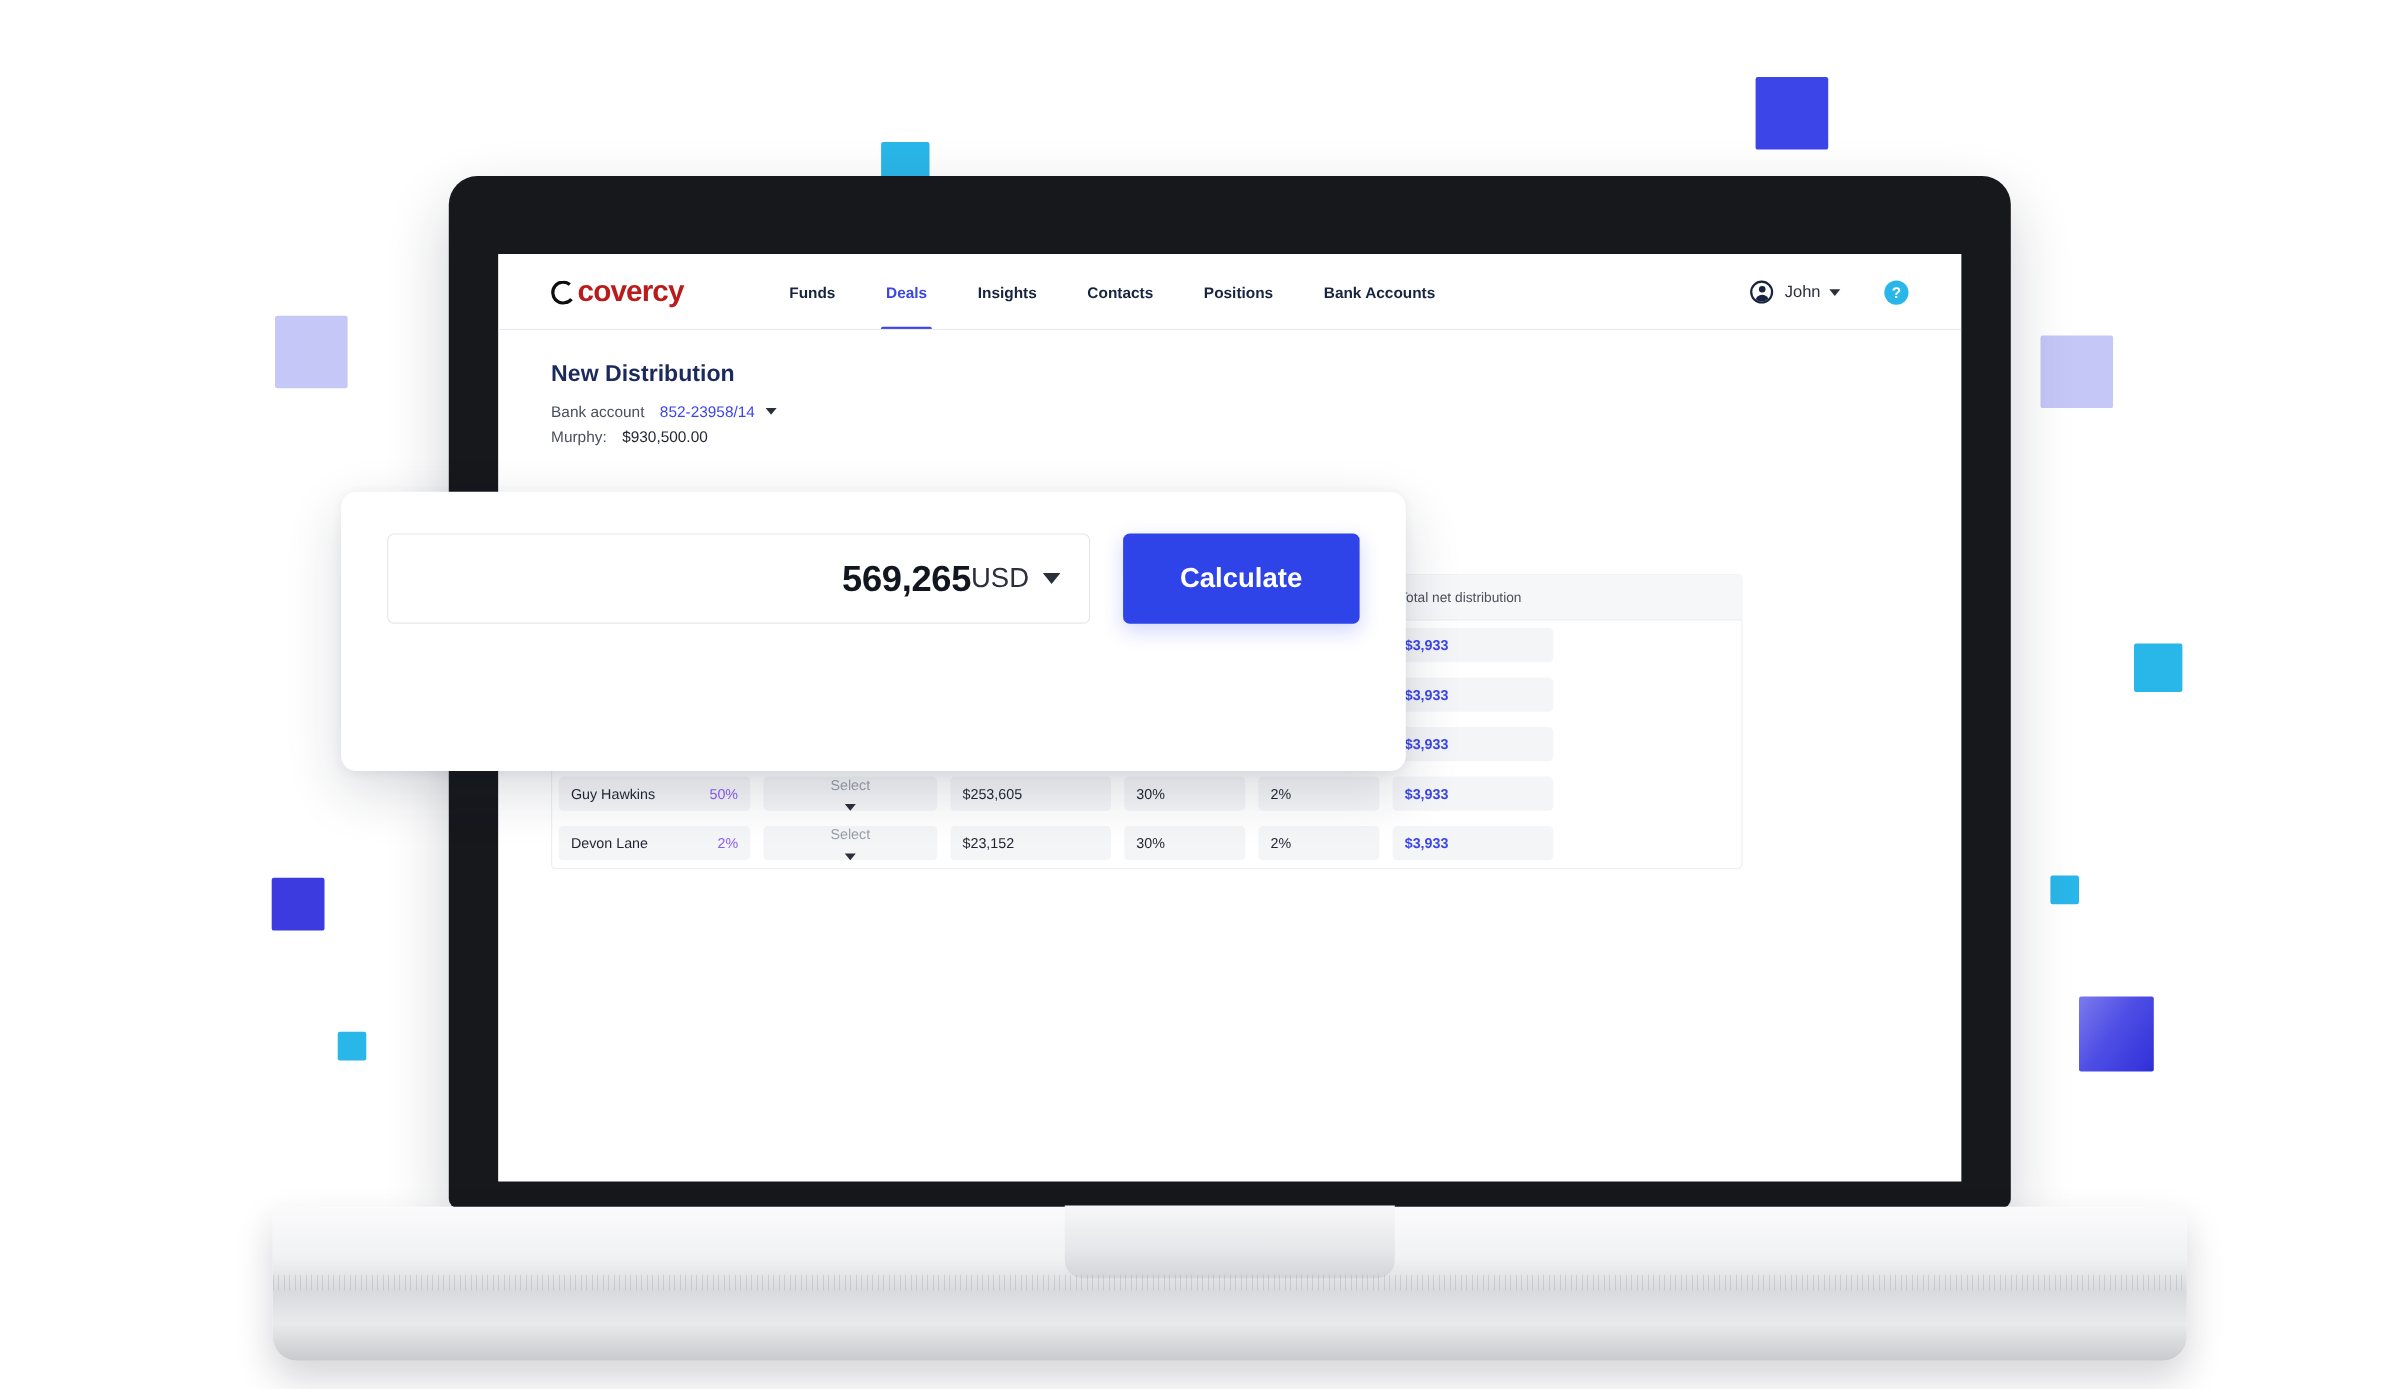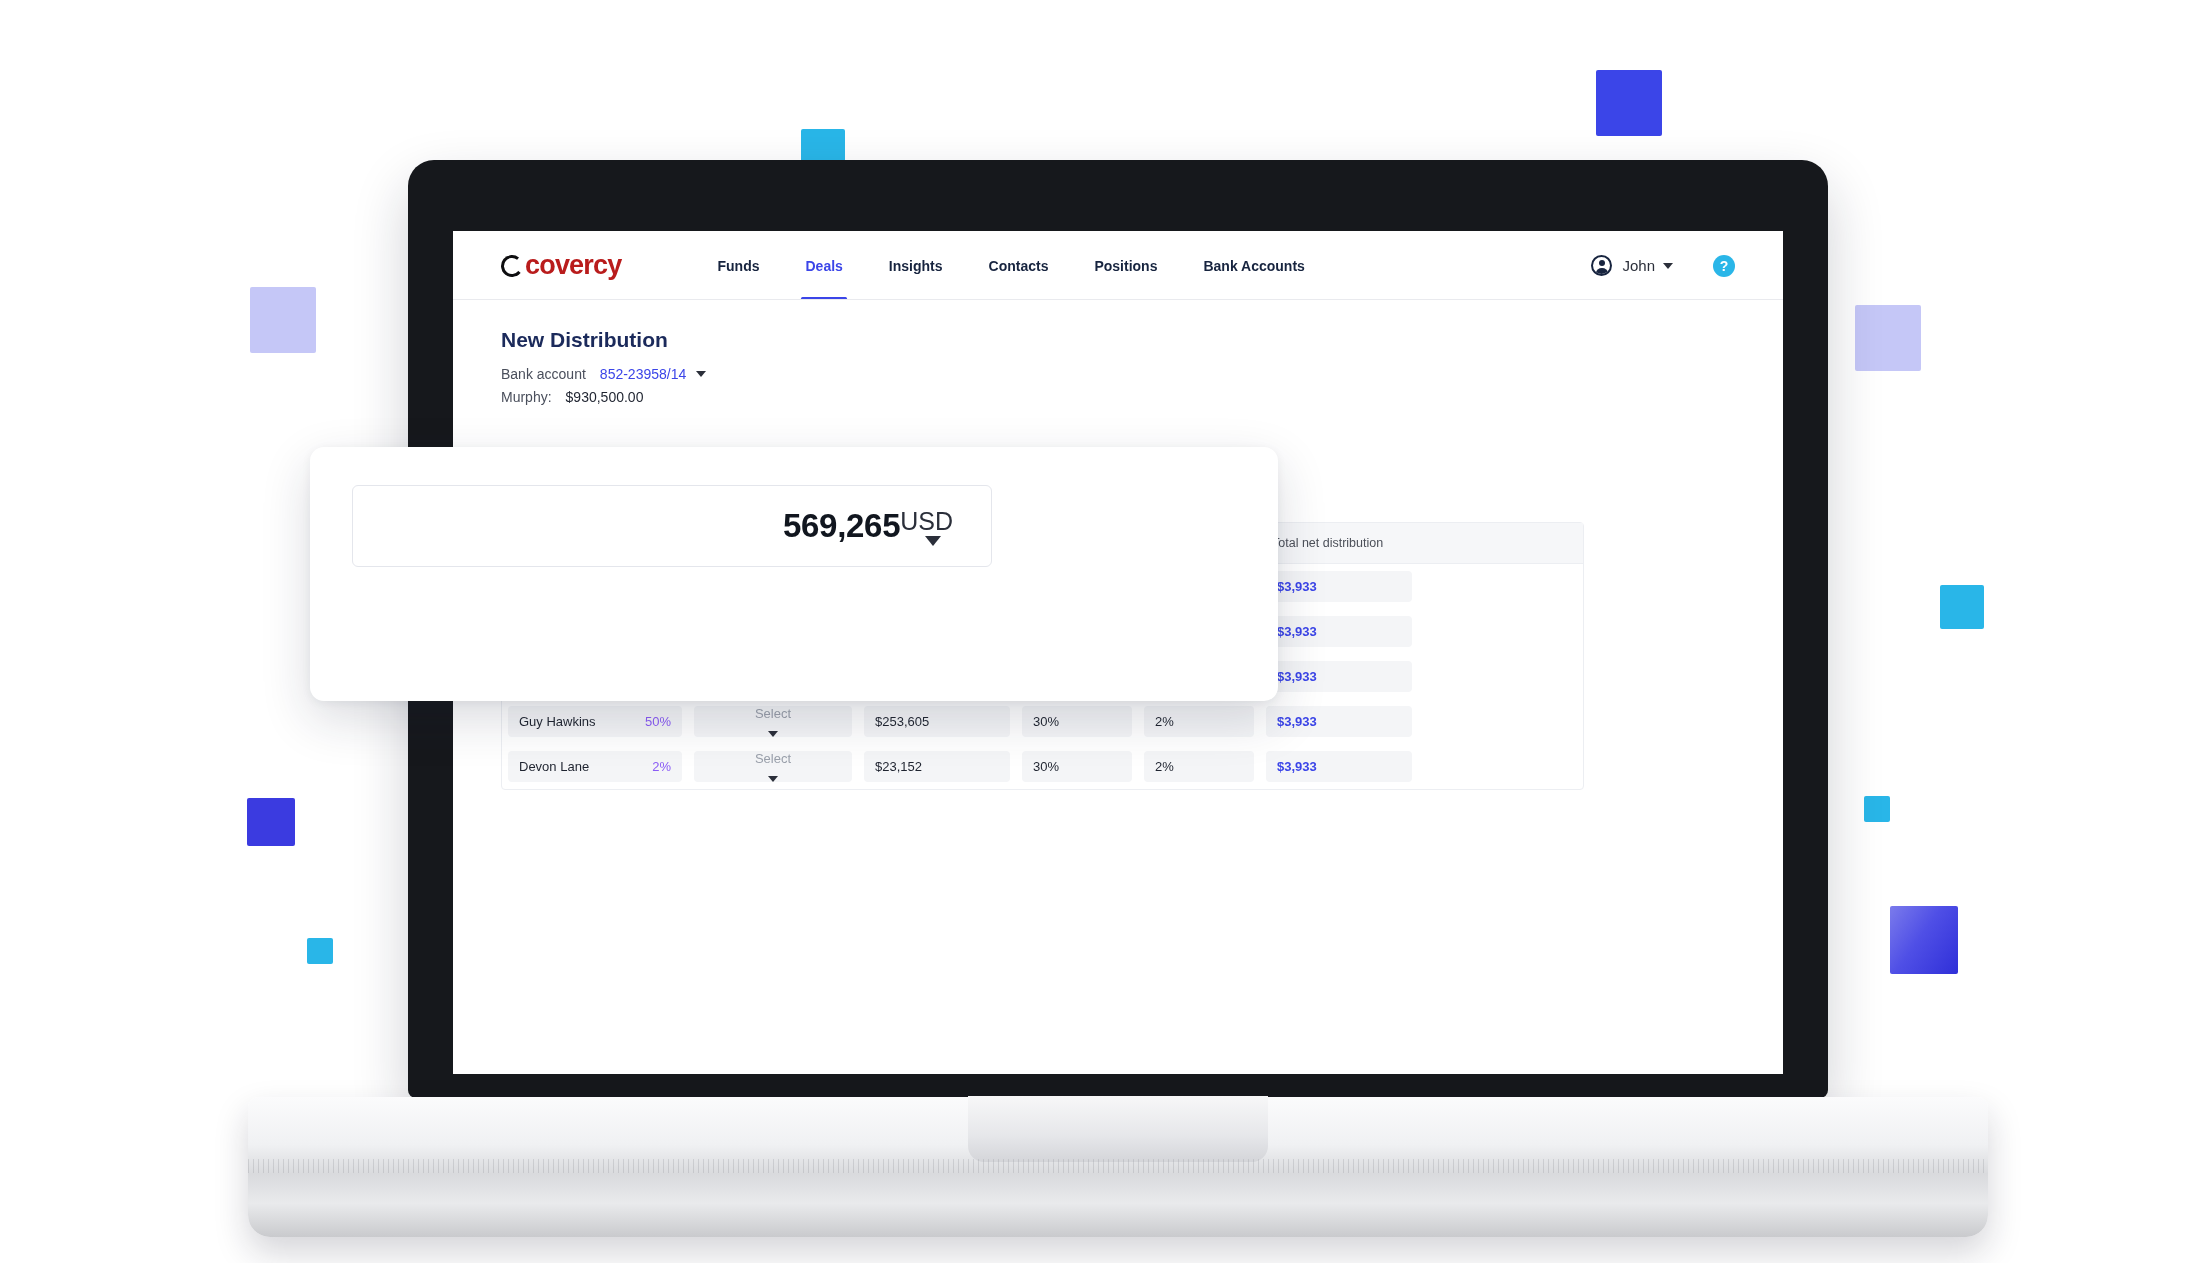--- a/index.html
+++ b/index.html
@@ -354,21 +354,20 @@
     font-size: 33px;
     font-weight: 700;
     color: #11161f;
     letter-spacing: -0.3px;
     flex: 1;
   }
   .currency-select {
     display: flex;
     align-items: center;
     cursor: pointer;
-    flex-direction: column;
   }
   .currency-text {
     font-size: 25px;
     color: #2b2f3a;
     margin-right: 12px;
   }
   .caret-lg {
     width: 0; height: 0;
     border-left: 8px solid transparent;
     border-right: 8px solid transparent;
@@ -643,14 +642,15 @@
 
 <div class="modal-card">
   <div class="modal-row">
     <div class="amount-input-wrap">
       <span class="amount-value">569,265</span>
       <span class="currency-select">
         <span class="currency-text">USD</span>
         <span class="caret-lg"></span>
       </span>
     </div>
+    <button class="btn-calculate">Calculate</button>
   </div>
 </div>
 
 </body></html>

